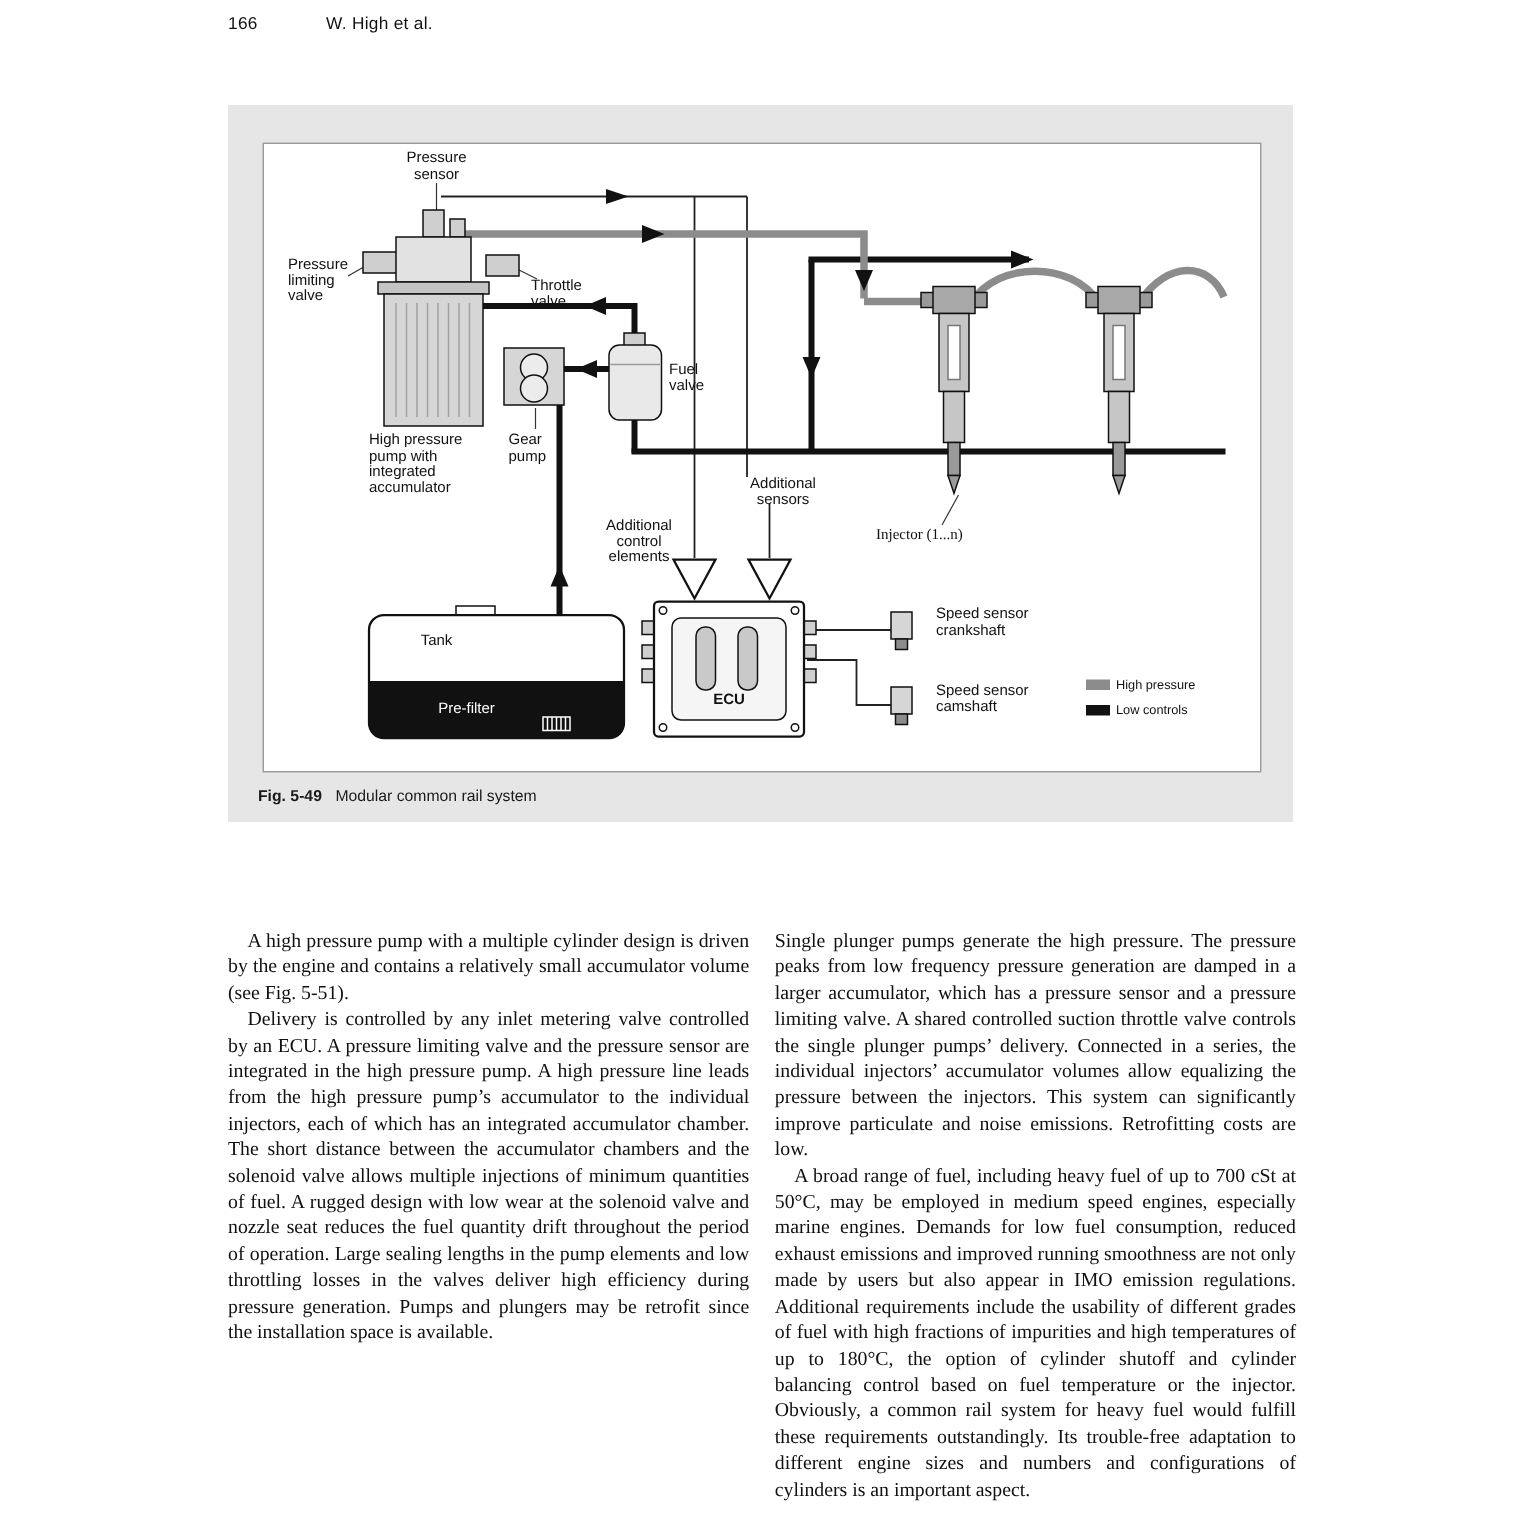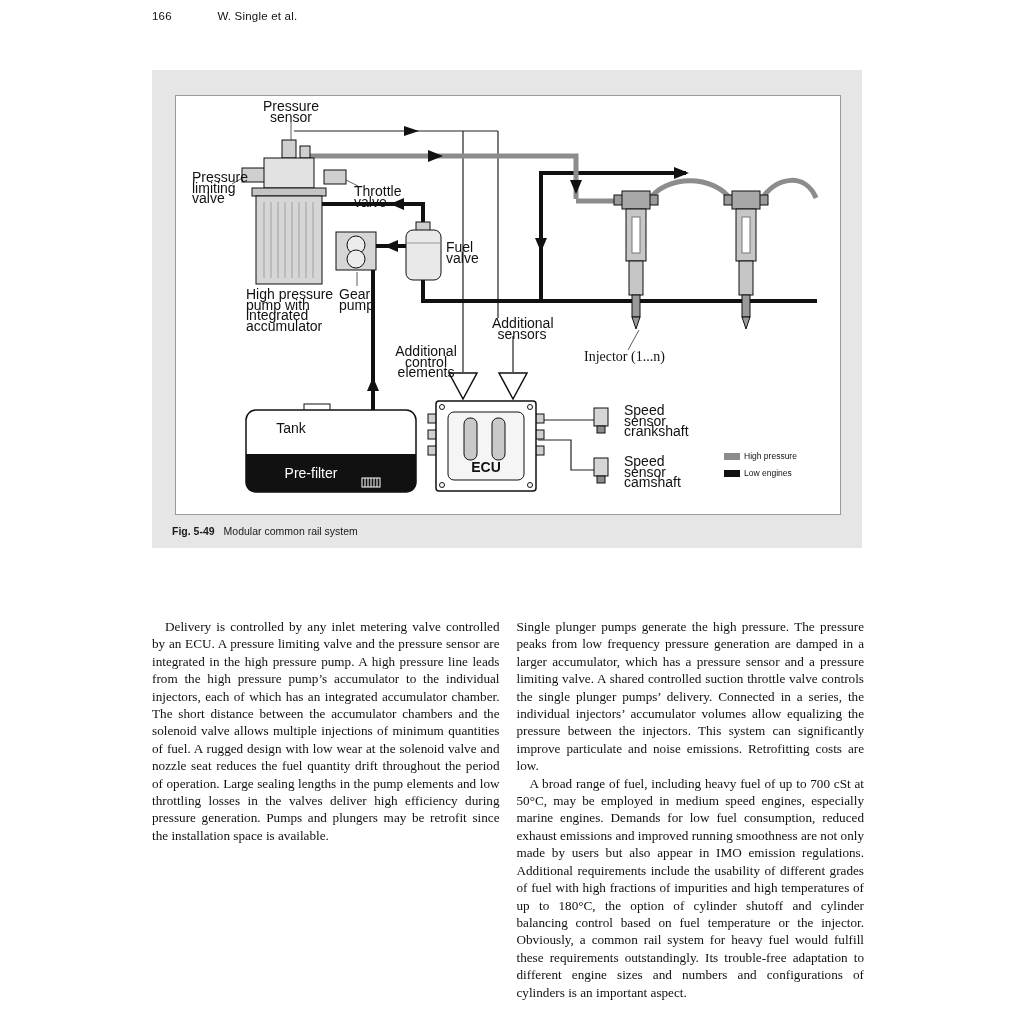--- a/index.html
+++ b/index.html
@@ -6,41 +6,41 @@
   html,body { width:1024px; height:1024px; background:#ffffff; overflow:hidden; }
   body { position:relative; font-family:"Liberation Sans", sans-serif; color:#111; }
 
   .runhead { position:absolute; top:10px; left:152px; font-size:11.5px; letter-spacing:.2px; }
   .runhead .pgnum { display:inline-block; width:62px; }
 
   .figure-panel { position:absolute; left:152px; top:70px; width:710px; height:478px; background:#e6e6e6; }
   .diagram { position:absolute; left:23px; top:25px; width:666px; height:420px; background:#ffffff; border:1px solid #9a9a9a; }
   .diagram svg { position:absolute; left:0; top:0; }
 
-  .dlabel { position:absolute; font-size:14px; line-height:10.5px; white-space:pre-line; color:#111; }
+  .dlabel { position:absolute; font-size:10px; line-height:10.5px; white-space:pre-line; color:#111; }
   .dlabel.center { text-align:center; }
   .dlabel.white { color:#ffffff; font-weight:normal; }
   .dlabel.bold { font-weight:bold; }
   .dlabel.small { font-size:8.5px; }
 
   .caption { position:absolute; left:20px; top:455px; font-size:10.5px; color:#1a1a1a; }
   .caption b { margin-right:9px; }
 
   .article { position:absolute; top:618px; left:152px; width:712px; display:flex; gap:17px;
              font-family:"Liberation Serif", serif; font-size:13.2px; line-height:17.4px;
              text-align:justify; color:#101010; }
   .col { width:348px; }
   .col p.ind { text-indent:13px; }
 </style>
 </head>
 <body>
 
 <div class="runhead">
   <span class="pgnum">166</span>
-  <span>W. Single et al.</span>
+  <span>W. High et al.</span>
 </div>
 
 <div class="figure-panel">
   <div class="diagram">
 
     <svg viewBox="0 0 666 420" width="666" height="420">
 
       <g stroke="#222" stroke-width="1.2" fill="none">
         <line x1="118" y1="35" x2="322" y2="35"></line>
         <line x1="287" y1="35" x2="287" y2="276"></line>
@@ -210,29 +210,30 @@
 sensors</div>
     <div class="dlabel" style="left:408px; top:256px; width:95px;font-family:Liberation Serif, serif;">Injector (1...n)</div>
     <div class="dlabel center" style="left:95px; top:327px; width:40px;">Tank</div>
     <div class="dlabel center white" style="left:100px; top:372px; width:70px;">Pre-filter</div>
     <div class="dlabel center bold" style="left:285px; top:366px; width:50px;">ECU</div>
     <div class="dlabel" style="left:448px; top:309px; width:82px;">Speed sensor
 crankshaft</div>
     <div class="dlabel" style="left:448px; top:360px; width:82px;">Speed sensor
 camshaft</div>
     <div class="dlabel small" style="left:568px; top:355px; width:80px;">High pressure</div>
-    <div class="dlabel small" style="left:568px; top:372px; width:80px;">Low engines</div>
+    <div class="dlabel small" style="left:568px; top:372px; width:80px;">Low controls</div>
   </div>
 
   <div class="caption">
     <b>Fig. 5-49</b><span>Modular common rail system</span>
   </div>
 </div>
 
 <div class="article">
   <div class="col">
+    <p class="ind">A high pressure pump with a multiple cylinder design is driven by the engine and contains a relatively small accumulator volume (see Fig. 5-51).</p>
     <p class="ind">Delivery is controlled by any inlet metering valve controlled by an ECU. A pressure limiting valve and the pressure sensor are integrated in the high pressure pump. A high pressure line leads from the high pressure pump’s accumulator to the individual injectors, each of which has an integrated accumulator chamber. The short distance between the accumulator chambers and the solenoid valve allows multiple injections of minimum quantities of fuel. A rugged design with low wear at the solenoid valve and nozzle seat reduces the fuel quantity drift throughout the period of operation. Large sealing lengths in the pump elements and low throttling losses in the valves deliver high efficiency during pressure generation. Pumps and plungers may be retrofit since the installation space is available.</p>
   </div>
   <div class="col">
     <p>Single plunger pumps generate the high pressure. The pressure peaks from low frequency pressure generation are damped in a larger accumulator, which has a pressure sensor and a pressure limiting valve. A shared controlled suction throttle valve controls the single plunger pumps’ delivery. Connected in a series, the individual injectors’ accumulator volumes allow equalizing the pressure between the injectors. This system can significantly improve particulate and noise emissions. Retrofitting costs are low.</p>
     <p class="ind">A broad range of fuel, including heavy fuel of up to 700 cSt at 50°C, may be employed in medium speed engines, especially marine engines. Demands for low fuel consumption, reduced exhaust emissions and improved running smoothness are not only made by users but also appear in IMO emission regulations. Additional requirements include the usability of different grades of fuel with high fractions of impurities and high temperatures of up to 180°C, the option of cylinder shutoff and cylinder balancing control based on fuel temperature or the injector. Obviously, a common rail system for heavy fuel would fulfill these requirements outstandingly. Its trouble-free adaptation to different engine sizes and numbers and configurations of cylinders is an important aspect.</p>
   </div>
 </div>
 
 </body></html>

